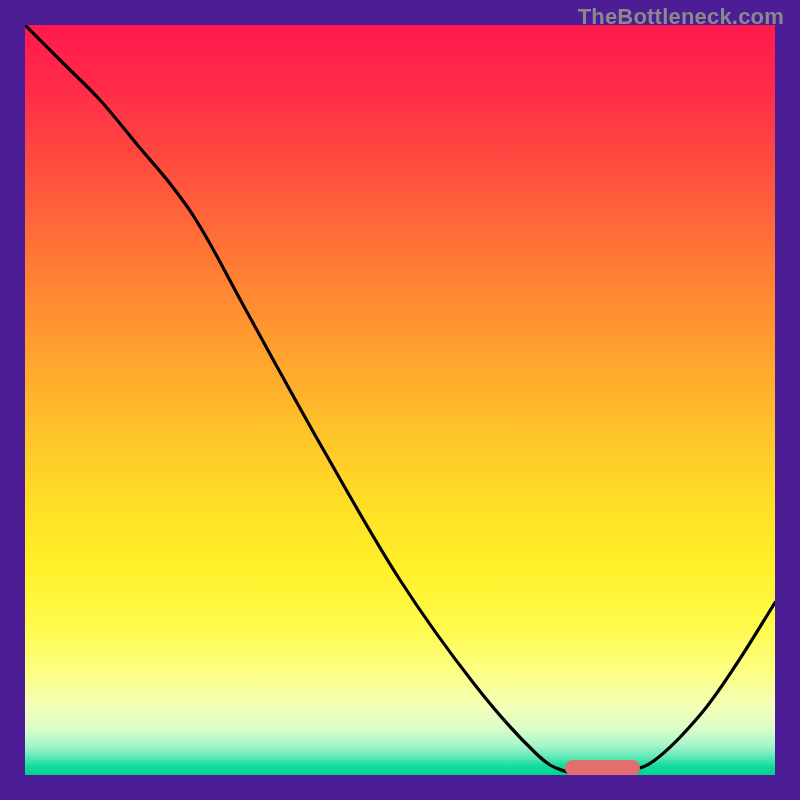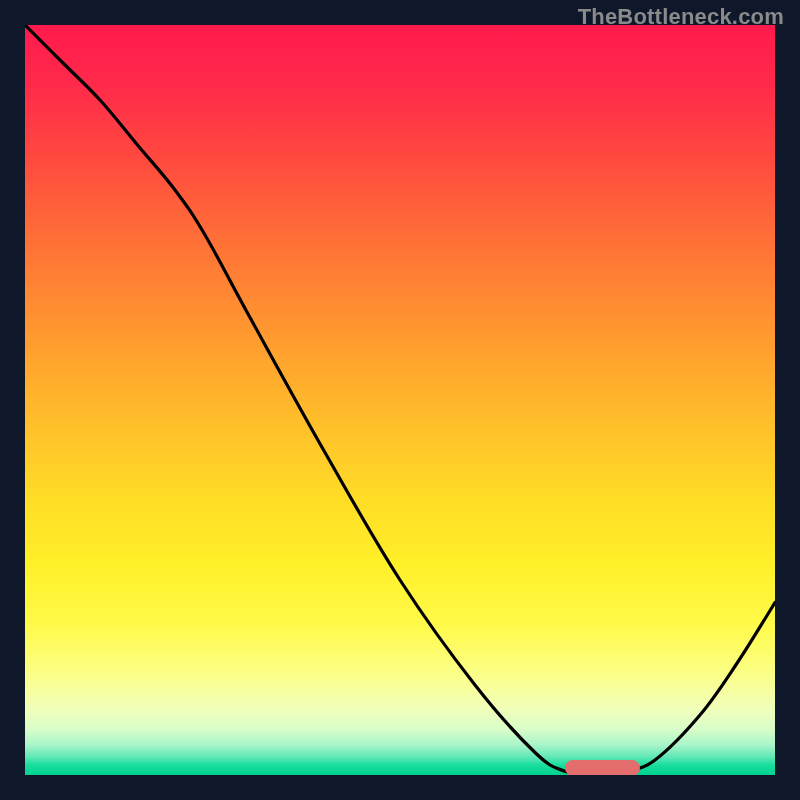--- a/index.html
+++ b/index.html
@@ -8,21 +8,21 @@
     width: 800px;
     height: 800px;
     background: #000;
     overflow: hidden;
     font-family: Arial, Helvetica, sans-serif;
   }
   .container {
     position: relative;
     width: 800px;
     height: 800px;
-    background: #0f172a;
+    background: #4c1d95;
   }
   .watermark {
     position: absolute;
     top: 4px;
     right: 16px;
     color: #8a8a8a;
     font-size: 22px;
     font-weight: 600;
     letter-spacing: 0.2px;
     z-index: 20;

